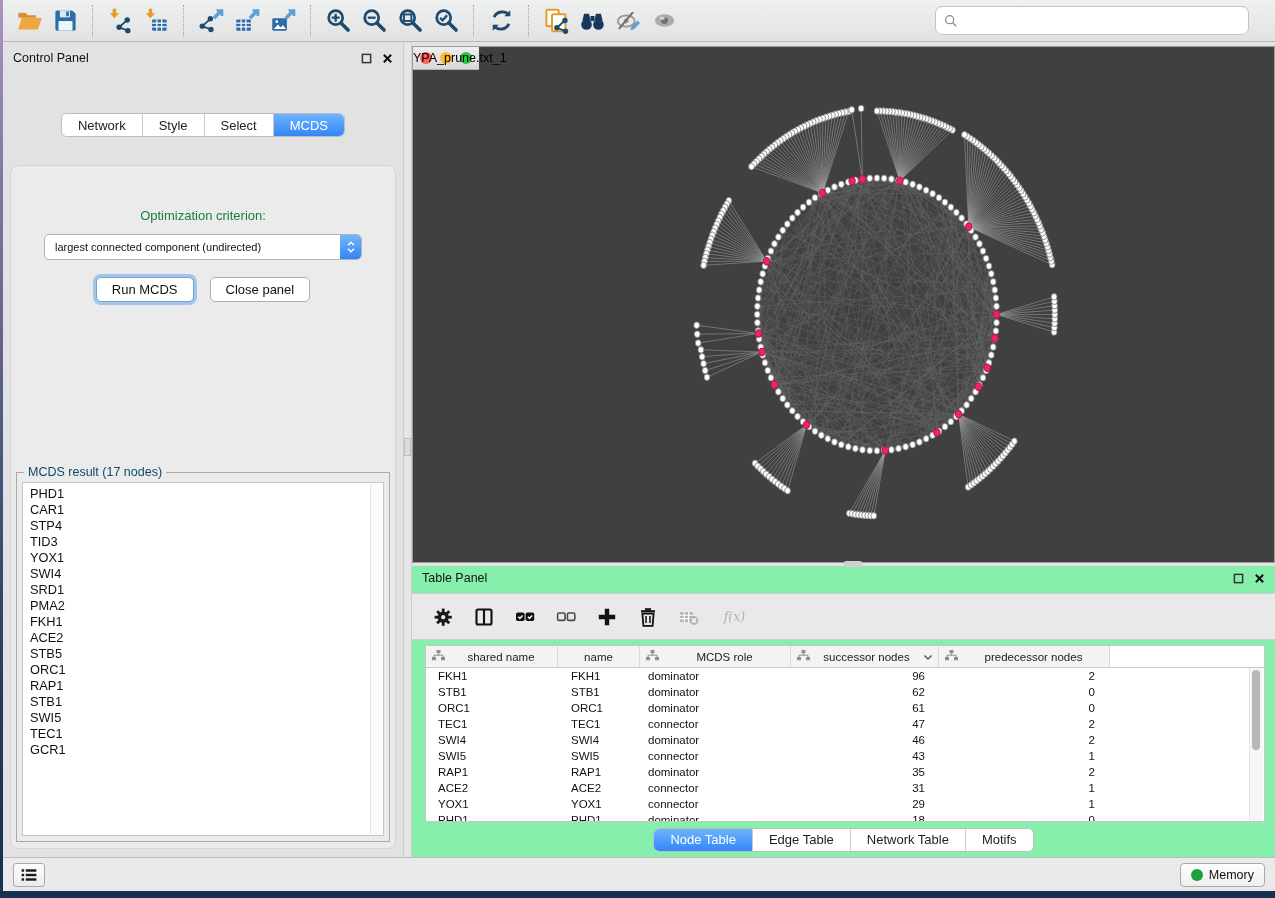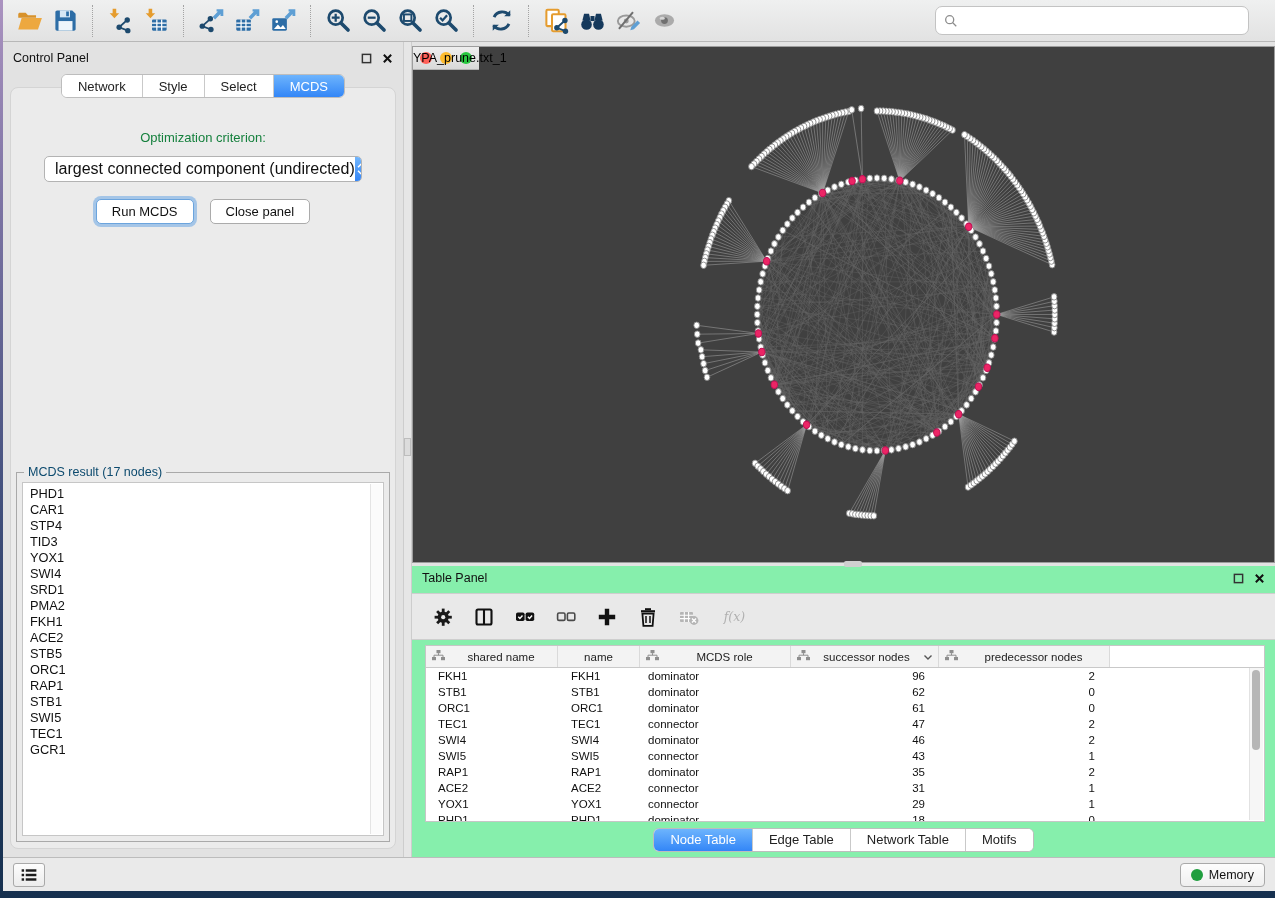--- a/index.html
+++ b/index.html
@@ -14,30 +14,30 @@
   .tb-sep{width:0;height:32px;border-left:1px dotted #a3a3a3;margin:0 9px;}
   .search-box{margin-left:auto;margin-right:18px;width:296px;height:27px;background:#fff;border:1px solid #c3c3c3;border-radius:7px;display:flex;align-items:center;padding:0 8px;gap:6px;}
   .search-box svg{width:14px;height:14px;flex:0 0 14px;}
   .search-box input{border:none;outline:none;flex:1;font:13px "Liberation Sans",sans-serif;background:transparent;}
   
   .main{flex:1;display:flex;min-height:0;}
   .panel-hdr{height:24px;flex:0 0 24px;display:flex;align-items:center;padding:0 10px;font-size:12.5px;color:#111;}
   .win-ctrls{margin-left:auto;display:flex;align-items:center;gap:10px;}
   .win-ctrls svg{width:11px;height:11px;}
   
-  .control-panel{width:400px;flex:0 0 400px;display:flex;flex-direction:column;background:#e2e2e2;padding-top:4px;min-height:0;}
+  .control-panel{width:400px;flex:0 0 400px;display:flex;flex-direction:column;background:#e2e2e2;padding-top:4px;min-height:0;gap:39px;}
   .cp-tabs{display:flex;justify-content:center;margin-top:4px;position:relative;z-index:2;}
   .seg{display:flex;background:#fff;border:1px solid #bdbdbd;border-radius:6px;overflow:hidden;}
   .seg .seg-btn{height:22px;padding:0 16px;display:flex;align-items:center;font-size:13px;color:#222;background:#fff;border:none;border-right:1px solid #c9c9c9;cursor:default;}
   .seg .seg-btn:last-child{border-right:none;}
   .seg .seg-btn.active{background:linear-gradient(#6db4fd,#3386f7);color:#fff;}
   .cp-card{flex:1;margin:-11px 7px 8px 7px;background:#ebebeb;border:1px solid #d4d4d4;border-radius:8px;display:flex;flex-direction:column;align-items:center;padding-top:30px;min-height:0;}
   .opt-label{font-size:13px;color:#15803d;margin-top:12px;}
   .mac-select{width:316px;height:24px;margin-top:11px;background:#fff;border:1px solid #b3b3b3;border-radius:5px;display:flex;align-items:center;overflow:hidden;}
-  .mac-select .val{flex:1;font-size:16px;color:#111;padding-left:10px;white-space:nowrap;}
+  .mac-select .val{flex:1;font-size:11px;color:#111;padding-left:10px;white-space:nowrap;}
   .mac-select .spin{width:21px;height:100%;background:linear-gradient(#72b6fd,#3385f6);display:flex;align-items:center;justify-content:center;border-radius:0 4px 4px 0;}
   .btn-row{display:flex;gap:16px;margin-top:17px;}
   .push-btn{height:25px;padding:0 15px;background:#fff;border:1px solid #ababab;border-radius:5px;font-size:13px;color:#111;cursor:default;}
   .push-btn.focused{border-color:#6ba4dd;box-shadow:0 0 0 3px rgba(106,166,227,.55);}
   .groupbox{margin-top:auto;width:372px;height:368px;flex:0 0 368px;border:1px solid #a9a9a9;position:relative;margin-bottom:6px;}
   .groupbox .legend{position:absolute;top:-8px;left:7px;background:#ebebeb;padding:0 4px;font-size:12.5px;color:#0c4a6e;}
   .mcds-list{position:absolute;left:5px;right:5px;top:9px;bottom:5px;background:#fff;border:1px solid #c6c6c6;overflow:hidden;padding:3px 0 0 7px;}
   .mcds-list .sb{position:absolute;top:1px;bottom:1px;right:1px;width:11px;background:#fbfbfb;border-left:1px solid #e4e4e4;}
   .mcds-item{font-size:12.8px;line-height:16px;color:#111;}
   

